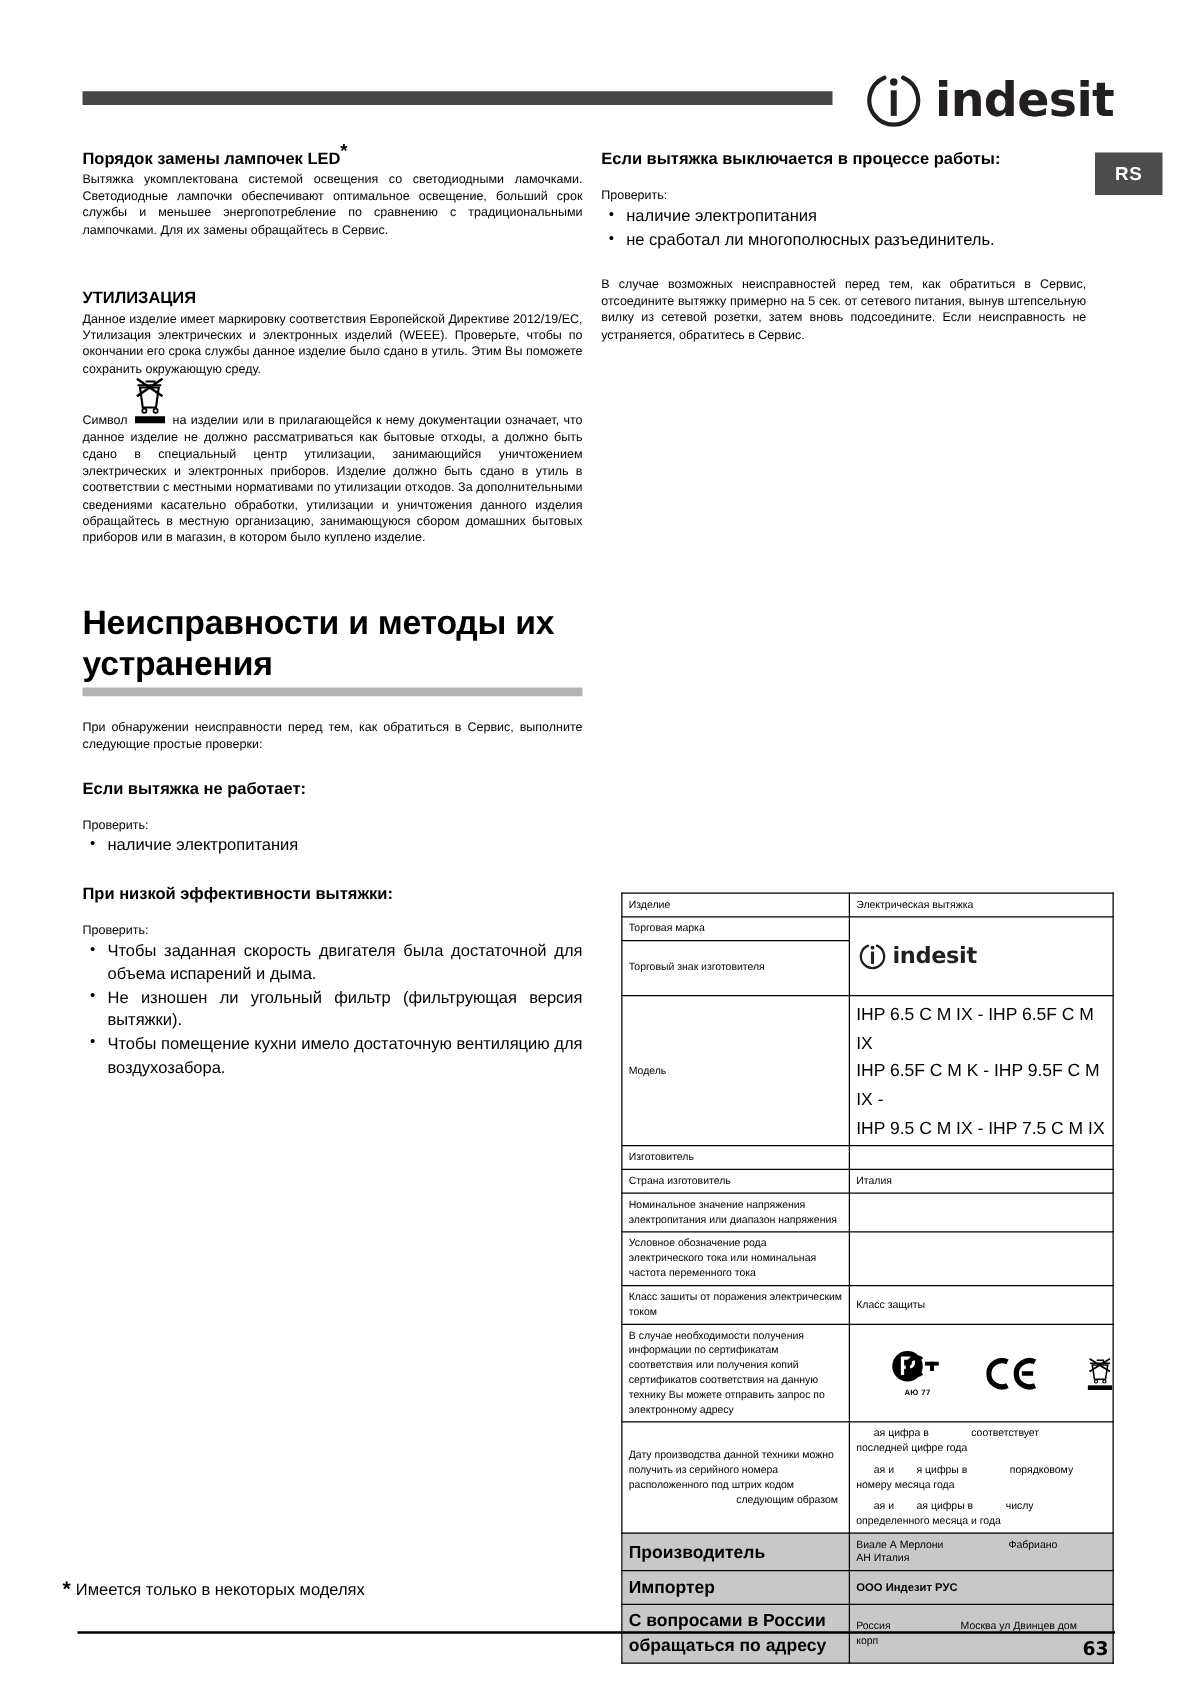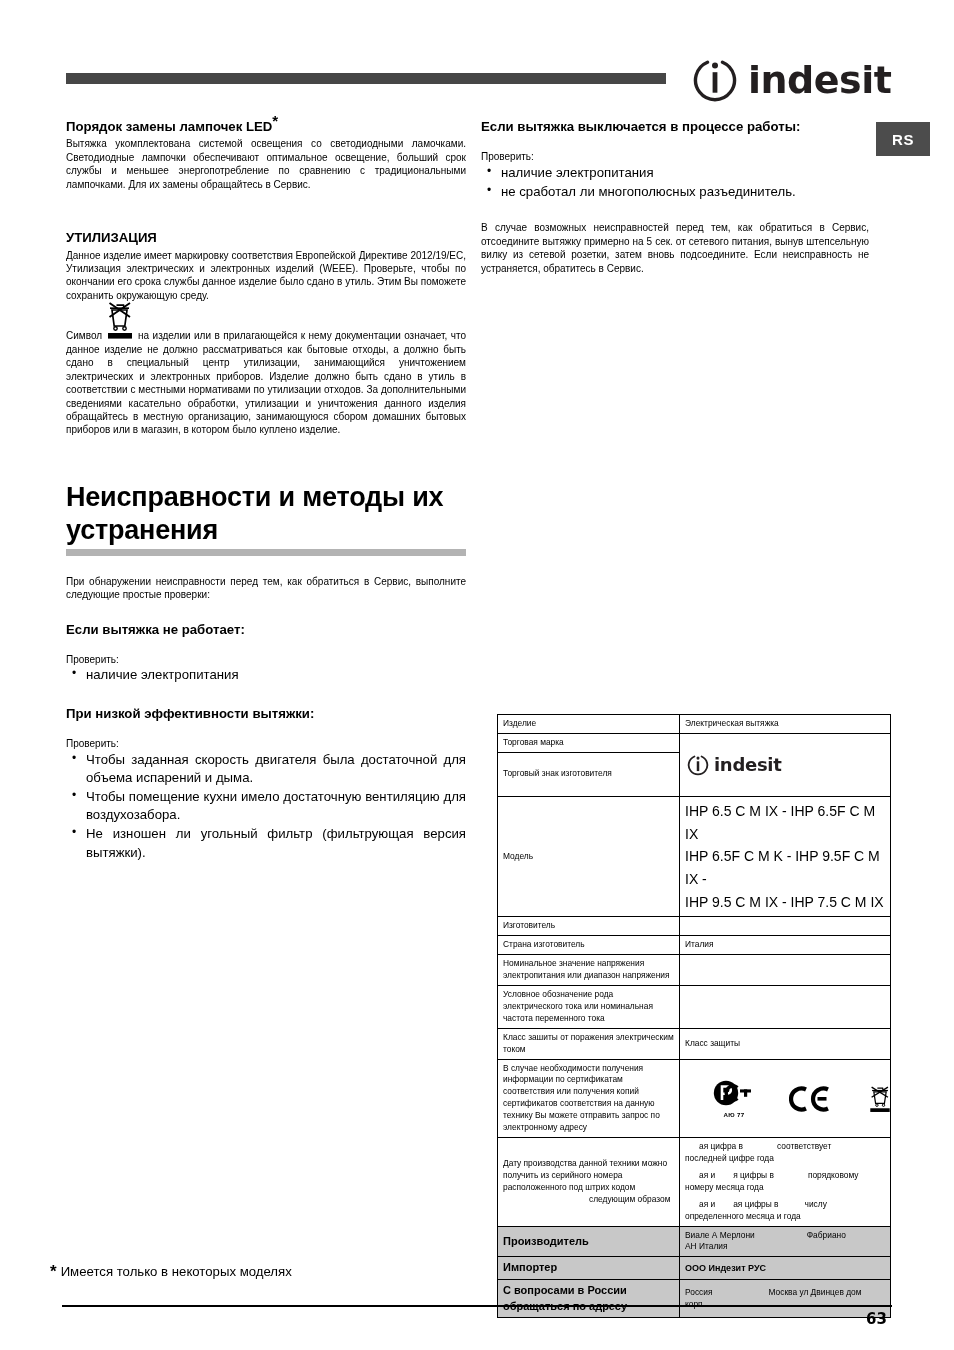--- a/index.html
+++ b/index.html
@@ -164,21 +164,21 @@
     table-layout: fixed;
   }
   .spec-table td {
     border: 1px solid #000;
     padding: 3px 5px;
     vertical-align: middle;
   }
   .spec-table td.k { width: 182px; }
   .spec-table td.v { width: 211px; }
   .spec-table tr.shaded td { background: #c8c8c8; }
-  .spec-table tr.shaded td.k { font-weight: bold; font-size: 11px; }
+  .spec-table tr.shaded td.k { font-weight: bold; font-size: 14px; }
   .spec-table td.v-bold { font-weight: bold; font-size: 9px; }
   .spec-table td.tall { height: 44px; }
 
   .tbl-logo {
     display: flex; align-items: center; gap: 5px;
     padding: 4px 0 4px 2px;
   }
   .tbl-logo .brand-mark-sm { width: 22px; height: 22px; display: block; }
   .tbl-logo .brand-word-sm {
     font-family: "DejaVu Sans", sans-serif;
@@ -268,22 +268,22 @@
 
   <div class="gap-m"></div>
 
   <h3 class="sub">При низкой эффективности вытяжки:</h3>
 
   <div class="gap-s"></div>
 
   <p class="body left-align">Проверить:</p>
   <ul class="bullets justify">
     <li>Чтобы заданная скорость двигателя была достаточной для объема испарений и дыма.</li>
+    <li>Не изношен ли угольный фильтр (фильтрующая версия вытяжки).</li>
     <li>Чтобы помещение кухни имело достаточную вентиляцию для воздухозабора.</li>
-    <li>Не изношен ли угольный фильтр (фильтрующая версия вытяжки).</li>
   </ul>
 </div>
 
 <div class="col-right">
   <h3 class="sub">Если вытяжка выключается в процессе работы:</h3>
 
   <div class="gap-s"></div>
 
   <p class="body left-align">Проверить:</p>
   <ul class="bullets">

